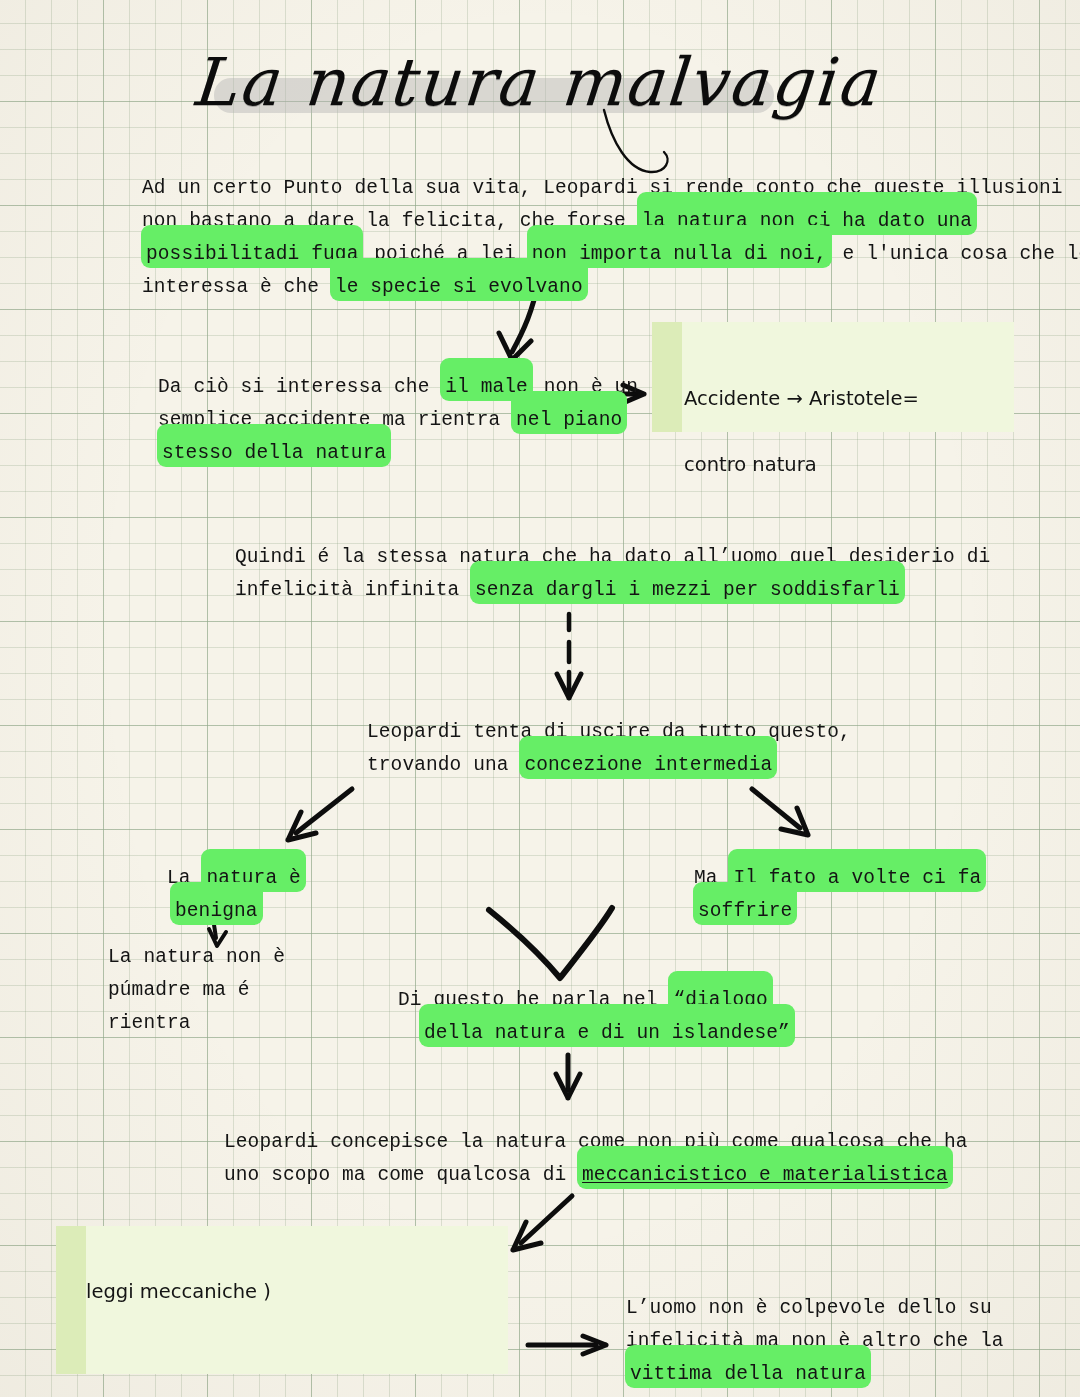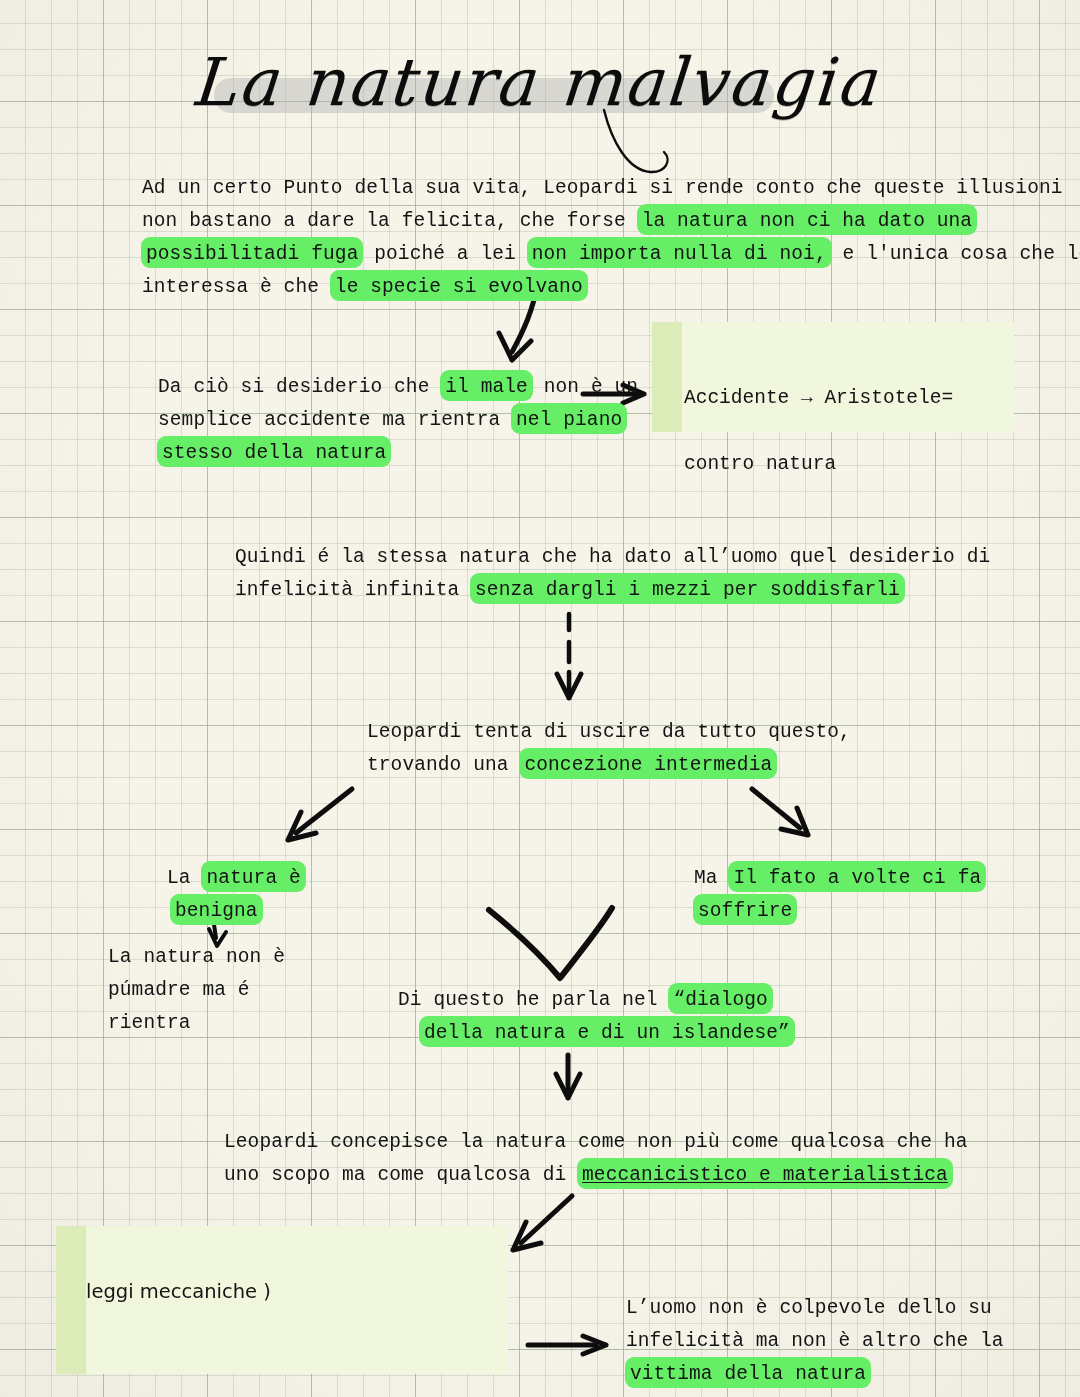--- a/index.html
+++ b/index.html
@@ -38,21 +38,21 @@
     letter-spacing:.1px;
     white-space:nowrap;
   }
   .hand span{ }
   
   .hl{
     background:#66ee66;
     border-radius:9px;
     box-decoration-break:clone;
     -webkit-box-decoration-break:clone;
-    padding:6px 5px 3px 5px;
+    padding:18px 5px 3px 5px;
     margin:0 -1px;
   }
   .hl.u{ text-decoration:underline; text-underline-offset:2px; }
 
   
   #title-wrap{
     position:absolute;left:0;top:44px;width:1080px;text-align:center;
   }
   #title-band{
     position:absolute;left:214px;top:78px;width:560px;height:35px;
@@ -161,26 +161,26 @@
 </svg>
 
 <div class="hand" style="left:142px;top:172px;">
   <div><span>Ad un certo Punto della sua vita, Leopardi si rende conto che queste illusioni</span></div>
   <div><span>non bastano a dare la felicita, che forse </span><span class="hl">la natura non ci ha dato una</span></div>
   <div><span class="hl">possibilitadi fuga</span><span> poiché a lei </span><span class="hl">non importa nulla di noi,</span><span> e l'unica cosa che le</span></div>
   <div><span>interessa è che </span><span class="hl">le specie si evolvano</span></div>
 </div>
 
 <div class="hand" style="left:158px;top:371px;">
-  <div><span>Da ciò si desiderio che </span><span class="hl">il male</span><span> non è un</span></div>
+  <div><span>Da ciò si interessa che </span><span class="hl">il male</span><span> non è un</span></div>
   <div><span>semplice accidente ma rientra </span><span class="hl">nel piano</span></div>
   <div><span class="hl">stesso della natura</span></div>
 </div>
 
-<div class="box" style="left:652px;top:322px;width:362px;height:110px;font-family:Liberation Mono, monospace;">
+<div class="box" style="left:652px;top:322px;width:362px;height:110px;">
   <div class="stripe"></div>
   <div class="boxtext" style="padding:27px 0 0 32px;">
     <div>Accidente → Aristotele=</div>
     <div>contro natura</div>
   </div>
 </div>
 
 <div class="hand" style="left:235px;top:541px;">
   <div><span>Quindi é la stessa natura che ha dato all’uomo quel desiderio di</span></div>
   <div><span>infelicità infinita </span><span class="hl">senza dargli i mezzi per soddisfarli</span></div>

